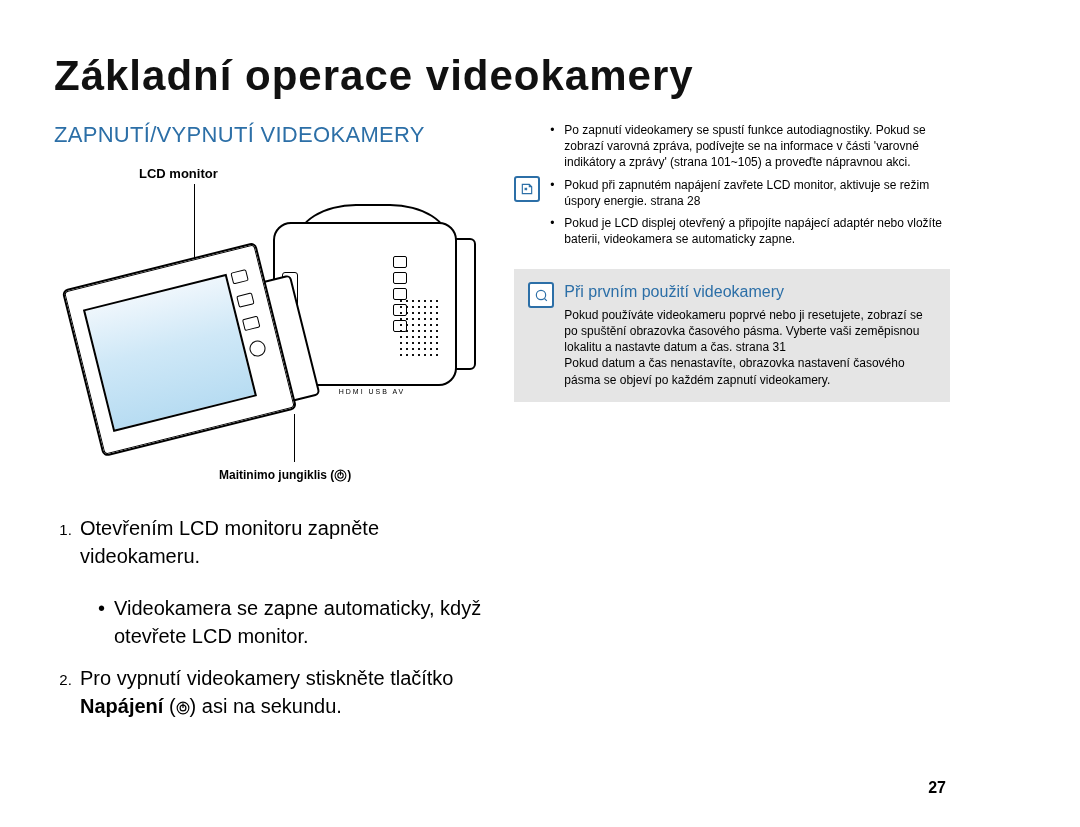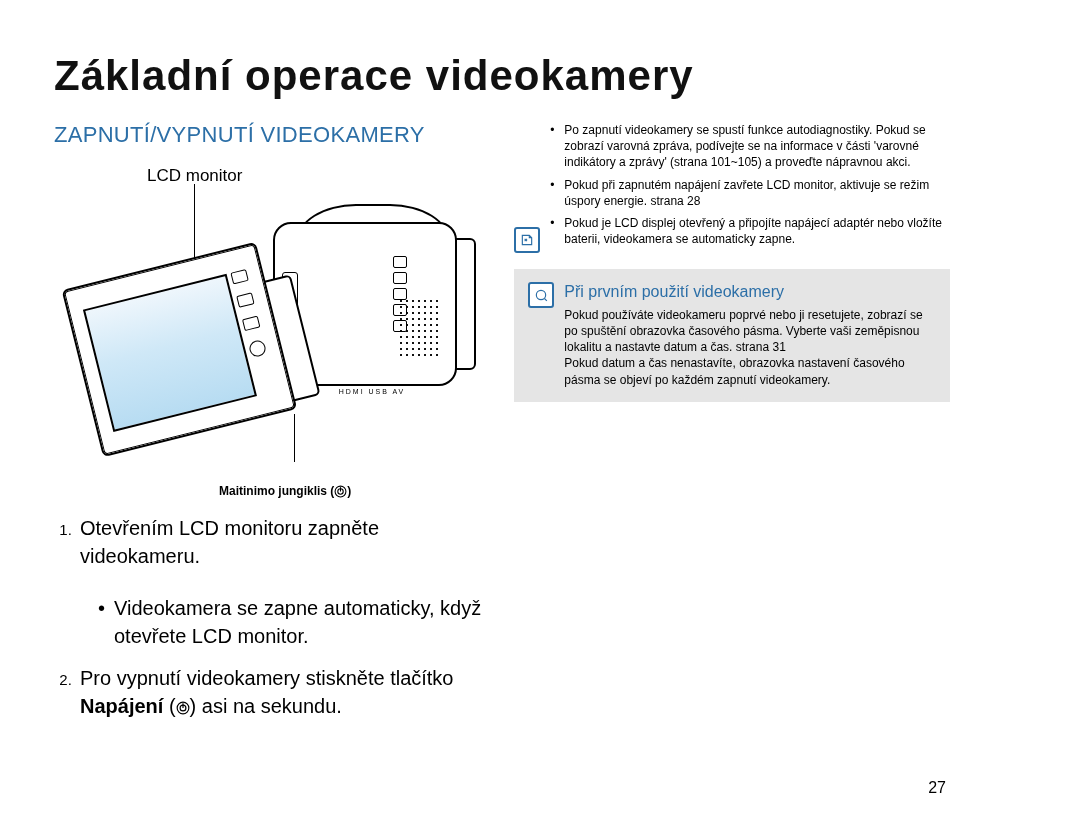--- a/index.html
+++ b/index.html
@@ -5,24 +5,24 @@
   html,body{margin:0;padding:0;font-family:Arial,Helvetica,sans-serif;color:#000;background:#fff}
   .page{position:relative;width:1004px;height:827px;box-sizing:border-box;padding:40px 54px 0 54px;overflow:hidden}
   .pagetitle{font-size:42px;font-weight:bold;color:#111;margin:12px 0 22px 0;letter-spacing:1px;white-space:nowrap}
   .cols{display:flex;gap:16px}
   .col-left{flex:1.02}
   .col-right{flex:1}
   .section-heading{color:#2c6fa7;font-size:22px;margin:0 0 18px 0;font-weight:normal;letter-spacing:0.3px}
 
   
   .figure{position:relative;width:420px;height:250px}
-  .lcd-label{position:absolute;top:0;left:93px;font-size:17px;font-weight:normal}
+  .lcd-label{position:absolute;top:0;left:85px;font-size:13px;font-weight:bold}
   .lead-lcd{position:absolute;top:18px;left:140px;width:1px;height:82px;background:#000}
   .lead-pwr{position:absolute;top:248px;left:240px;width:1px;height:48px;background:#000}
-  .pwr-label{position:absolute;top:318px;left:165px;font-size:12px;font-weight:bold;white-space:nowrap}
+  .pwr-label{position:absolute;top:302px;left:165px;font-size:12px;font-weight:bold;white-space:nowrap}
   .pwr-icon{display:inline-flex;align-items:center;justify-content:center;vertical-align:middle}
   .pwr-icon svg{display:block}
 
   .camera{position:absolute;top:32px;left:24px}
   .camera-body{position:absolute;top:24px;left:195px;width:180px;height:160px;border:2px solid #000;border-radius:18px;background:#fff}
   .camera-lens{position:absolute;top:40px;left:350px;width:44px;height:128px;border:2px solid #000;border-radius:6px;background:#fff}
   .camera-top{position:absolute;top:6px;left:218px;width:150px;height:38px;border:2px solid #000;border-top-left-radius:60px 38px;border-top-right-radius:60px 38px;background:#fff}
   .camera-grip{position:absolute;top:74px;left:204px;width:14px;height:90px;border:1.5px solid #000;border-radius:3px}
   .dots{position:absolute;top:100px;left:320px;width:40px;height:60px;
         background-image:radial-gradient(#000 0.7px,transparent 0.8px);background-size:6px 6px}
@@ -42,34 +42,34 @@
   
   .steps{padding:28px 0 0 22px;font-size:20px;line-height:1.4}
   .steps>li{margin-bottom:14px;padding-left:4px}
   .steps>li::marker{font-size:15px}
   .bullets{list-style:none;padding:6px 0 0 0;margin:14px}
   .bullets>li{position:relative;padding-left:20px;margin-top:4px}
   .bullets>li::before{content:"•";position:absolute;left:4px;top:0}
   .bold-word{font-weight:bold}
 
   
-  .note-block{display:flex;gap:10px;align-items:flex-end}
+  .note-block{display:flex;gap:10px;align-items:center}
   .note-icon{width:22px;height:22px;border:2px solid #2c6fa7;border-radius:3px;display:flex;align-items:center;justify-content:center;color:#2c6fa7;font-size:14px;font-weight:bold;flex:0 0 22px;margin-top:2px}
   .note-list{list-style:none;padding:0;margin:0;font-size:12px;line-height:1.35}
   .note-list>li{position:relative;padding-left:14px;margin-bottom:6px}
   .note-list>li::before{content:"•";position:absolute;left:0;top:0}
 
   .tip-box{background:#e5e5e5;padding:12px 14px 14px 14px;margin-top:16px;display:flex;gap:10px}
   .tip-icon{width:22px;height:22px;background:#fff;border:2px solid #2c6fa7;border-radius:3px;display:flex;align-items:center;justify-content:center;flex:0 0 22px;margin-top:1px}
   .tip-icon svg{display:block}
   .tip-content{font-size:12px;line-height:1.35}
   .tip-title{color:#2c6fa7;margin:0 0 4px 0;font-size:16px}
   .tip-body{margin:0}
 
-  .pagenum{position:absolute;bottom:30px;right:58px;font-size:16px;font-weight:normal}
+  .pagenum{position:absolute;bottom:30px;right:58px;font-size:16px;font-weight:bold}
 </style>
 </head>
 <body>
 
 <div class="page">
 
   <h1 class="pagetitle">Základní operace videokamery</h1>
 
   <div class="cols">
 

